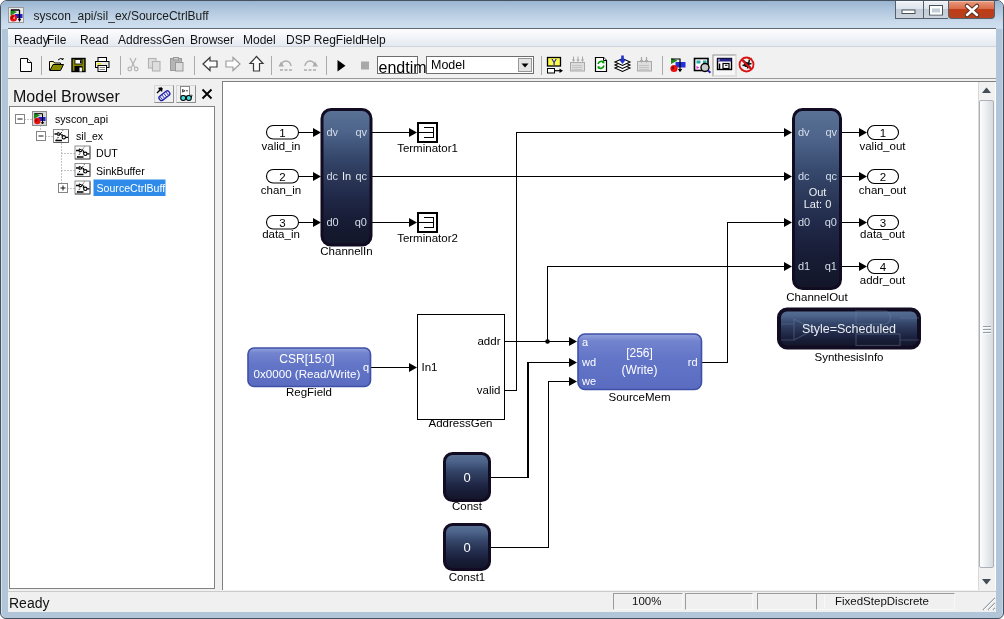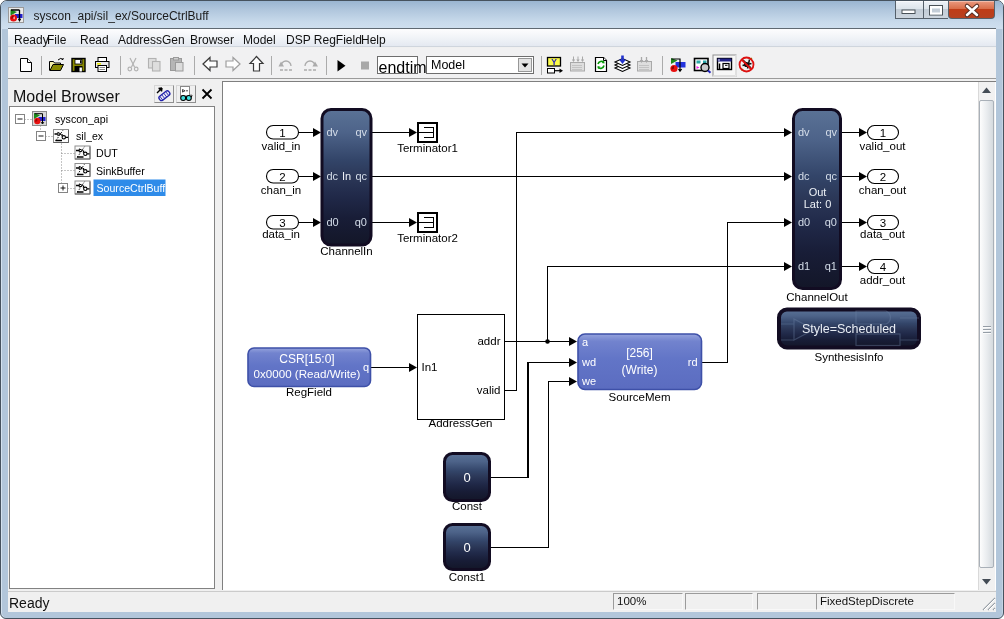--- a/index.html
+++ b/index.html
@@ -12,21 +12,21 @@
 .menu{position:absolute;top:33px;font-size:12px;color:#111}
 #toolbar{position:absolute;left:8px;top:48px;width:988px;height:31px;background:#f1f1f2;border-bottom:1px solid #9b9b9b}
 .tsep{position:absolute;top:56px;width:1px;height:19px;background:#ababab}
 #mb-head{position:absolute;left:13px;top:87.5px;font-size:16px;color:#111}
 .mbtn{position:absolute;top:85px;width:20px;height:18px;background:#f0f0f0;border:1px solid #d6d6d6;border-right-color:#8f8f8f;border-bottom-color:#8f8f8f}
 #tree-panel{position:absolute;left:9px;top:106px;width:206px;height:483px;background:#fff;border:1px solid #828282}
 #canvas{position:absolute;left:222px;top:81px;width:774px;height:509px;background:#fff;border-top:1px solid #7f7f7f;border-left:1px solid #7f7f7f}
 #vscroll{position:absolute;left:978px;top:82px;width:17px;height:508px;background:#f1f1f1;border-left:1px solid #d9d9d9}
 #vthumb{position:absolute;left:979px;top:100px;width:15px;height:468px;background:linear-gradient(90deg,#fdfdfd,#e8ebee 55%,#d5dade);border:1px solid #a9b0b8;border-radius:2px}
 #statusbar{position:absolute;left:8px;top:591px;width:988px;height:21px;background:#f0f0f0;border-top:1px solid #cbcbcb}
-.spanel{position:absolute;top:593px;height:16.5px;line-height:15px;border:1px solid;border-color:#9b9b9b #f8f8f8 #f8f8f8 #9b9b9b;font-size:11.5px;color:#111;padding-left:3px}
+.spanel{position:absolute;top:593px;height:16.5px;line-height:15px;border:1px solid;border-color:#9b9b9b #f8f8f8 #f8f8f8 #9b9b9b;font-size:11.5px;color:#111;padding-left:18px}
 .capbtn{position:absolute;top:1px;height:18px}
 #stext{position:absolute;left:9px;top:595px;font-size:14px;color:#111}
 </style></head>
 <body>
 <div id="win"></div>
 <div id="titlebar"></div>
 <div id="title-text">syscon_api/sil_ex/SourceCtrlBuff</div>
 <div id="client"></div>
 <div id="menubar"></div>
 <span class="menu" style="left:14px">Ready</span>

